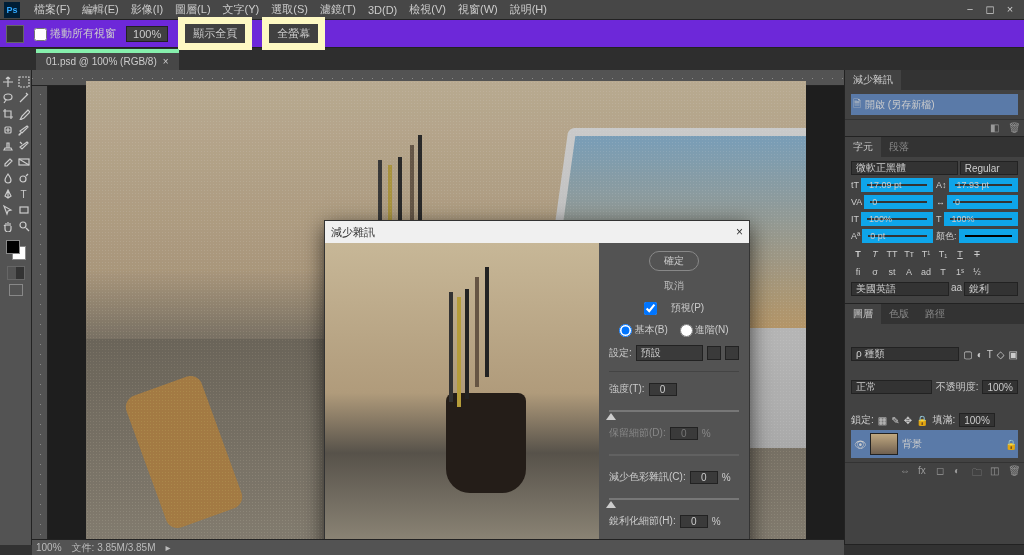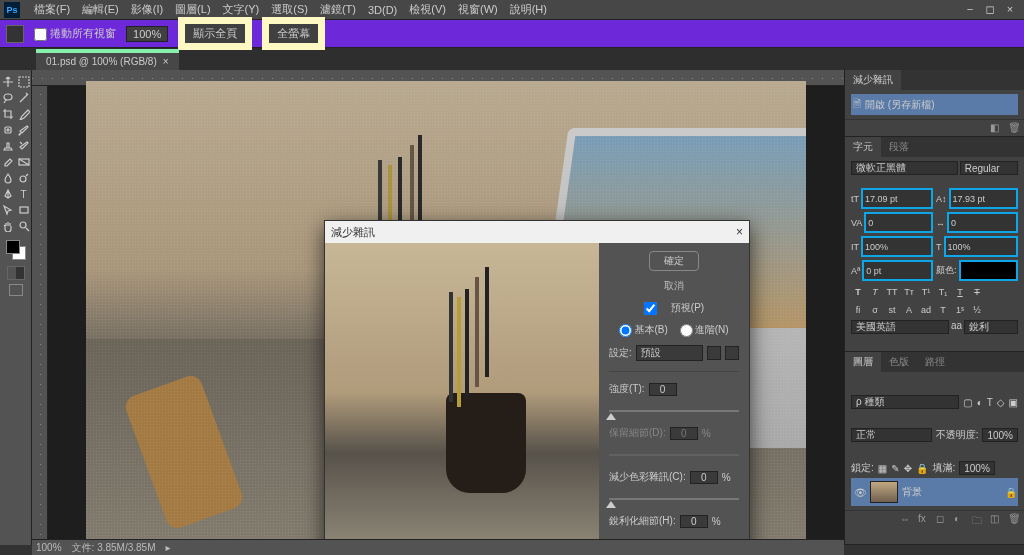--- a/index.html
+++ b/index.html
@@ -62,21 +62,21 @@
   
   .dialog { position:absolute; left:292px; top:150px; width:426px; background:#535353; border:1px solid #333; box-shadow:0 6px 20px #000a; }
   .dialog .titlebar { height:22px; background:#f0f0f0; color:#333; display:flex; align-items:center; padding:0 6px; font-size:11px; }
   .dialog .titlebar .dlg-close{ margin-left:auto; cursor:pointer; font-size:12px; }
   .dialog .body { display:flex; }
   .dialog .preview { width:274px; height:300px; background:#333; position:relative; overflow:hidden; }
   .dialog .preview .p-img { position:absolute; inset:0; background:linear-gradient(180deg,#c7b797 0%, #b09b7b 50%, #57524a 70%, #8c8576 100%); }
   .dialog .preview .p-cup { position:absolute; left:44%; top:50%; width:80px; height:100px; background:#241d18; border-radius:8px 8px 24px 24px; }
   .dialog .preview .p-pens { position:absolute; left:48%; top:18%; width:4px; height:110px; background:#b69d3a; box-shadow: 8px -8px 0 #222, 18px -20px 0 #654, -8px -5px 0 #333, 28px -30px 0 #222; }
   .dialog .controls { flex:1; padding:8px 10px; display:flex; flex-direction:column; gap:8px; font-size:10px; }
-  .dialog .pill-btn { border:1px solid #888; border-radius:4px; padding:2px 14px; text-align:center; cursor:pointer; align-self:center; }
+  .dialog .pill-btn { border:1px solid #888; border-radius:10px; padding:2px 14px; text-align:center; cursor:pointer; align-self:center; }
   .dialog .link { text-align:center; color:#bbb; }
   .dialog .chkrow { display:flex; align-items:center; justify-content:center; gap:14px; }
   .dialog .radios { display:flex; justify-content:center; gap:12px; }
   .dialog .radios label { display:flex; align-items:center; gap:2px; }
   .dialog .row { display:flex; align-items:center; gap:4px; }
   .dialog .dd { flex:1; background:#3a3a3a; border:1px solid #222; height:16px; padding:0 4px; display:flex; align-items:center; }
   .dialog .mini-ico { width:14px; height:14px; background:#3a3a3a; border:1px solid #222; }
   .dialog hr { border:none; border-top:1px solid #444; margin:2px 0; }
   .dialog .slider-row { display:flex; align-items:center; gap:4px; }
   .dialog .slider { position:relative; height:14px; }
@@ -90,22 +90,22 @@
   .panel { border-bottom:1px solid #222; }
   .panel .tabs { display:flex; background:#333; }
   .panel .tabs .ptab { padding:3px 8px; font-size:10px; background:#424242; cursor:pointer; }
   .panel .tabs .ptab.off { background:#333; color:#888; }
   .panel .pbody { padding:4px 6px; font-size:10px; }
   .hist-row { display:flex; align-items:center; gap:4px; padding:2px; }
   .hist-row.sel { background:#5a7aa8; }
   .hist-thumb { width:20px; height:14px; background:linear-gradient(180deg,#c0a880,#706050); }
   .char-grid { display:grid; grid-template-columns:1fr 1fr; gap:3px; font-size:9px; }
   .char-grid .cg { display:flex; align-items:center; gap:2px; }
-  .char-grid .box { flex:1; background:#333; border:2px solid #0ea5e9; height:21px; padding:0 2px; display:flex; align-items:center; }
-  .fontsel { display:flex; gap:2px; margin-bottom:13px; }
+  .char-grid .box { flex:1; background:#333; border:6px solid #0ea5e9; height:14px; padding:0 2px; display:flex; align-items:center; }
+  .fontsel { display:flex; gap:2px; margin-bottom:3px; }
   .fontsel .box { background:#333; border:1px solid #222; height:14px; padding:0 4px; display:flex; align-items:center; }
   .tt-row { display:flex; gap:3px; margin-top:4px; flex-wrap:wrap; }
   .tt-row .tt { width:14px; height:14px; display:flex; align-items:center; justify-content:center; font-size:9px; border:1px solid transparent; cursor:pointer; }
   .layers-body { }
   .layers-ctrl { display:flex; gap:4px; align-items:center; margin-bottom:3px;margin-top:19px; }
   .layers-ctrl .box { background:#333; border:1px solid #222; height:14px; padding:0 4px; flex:1; display:flex; align-items:center; }
   .layer-row { display:flex; align-items:center; gap:4px; background:#5a7aa8; padding:3px; }
   .layer-row .eye { width:12px; }
   .layer-row .lthumb { width:28px; height:22px; background:linear-gradient(180deg,#c0a880,#706050); border:1px solid #222; }
   .layer-row .lock { margin-left:auto; width:10px; }

